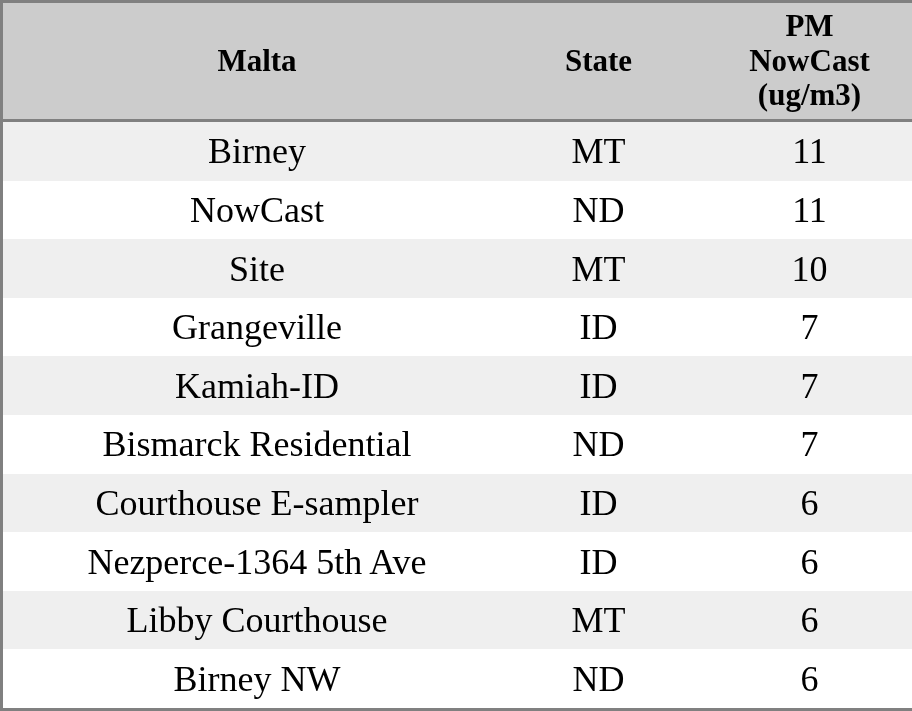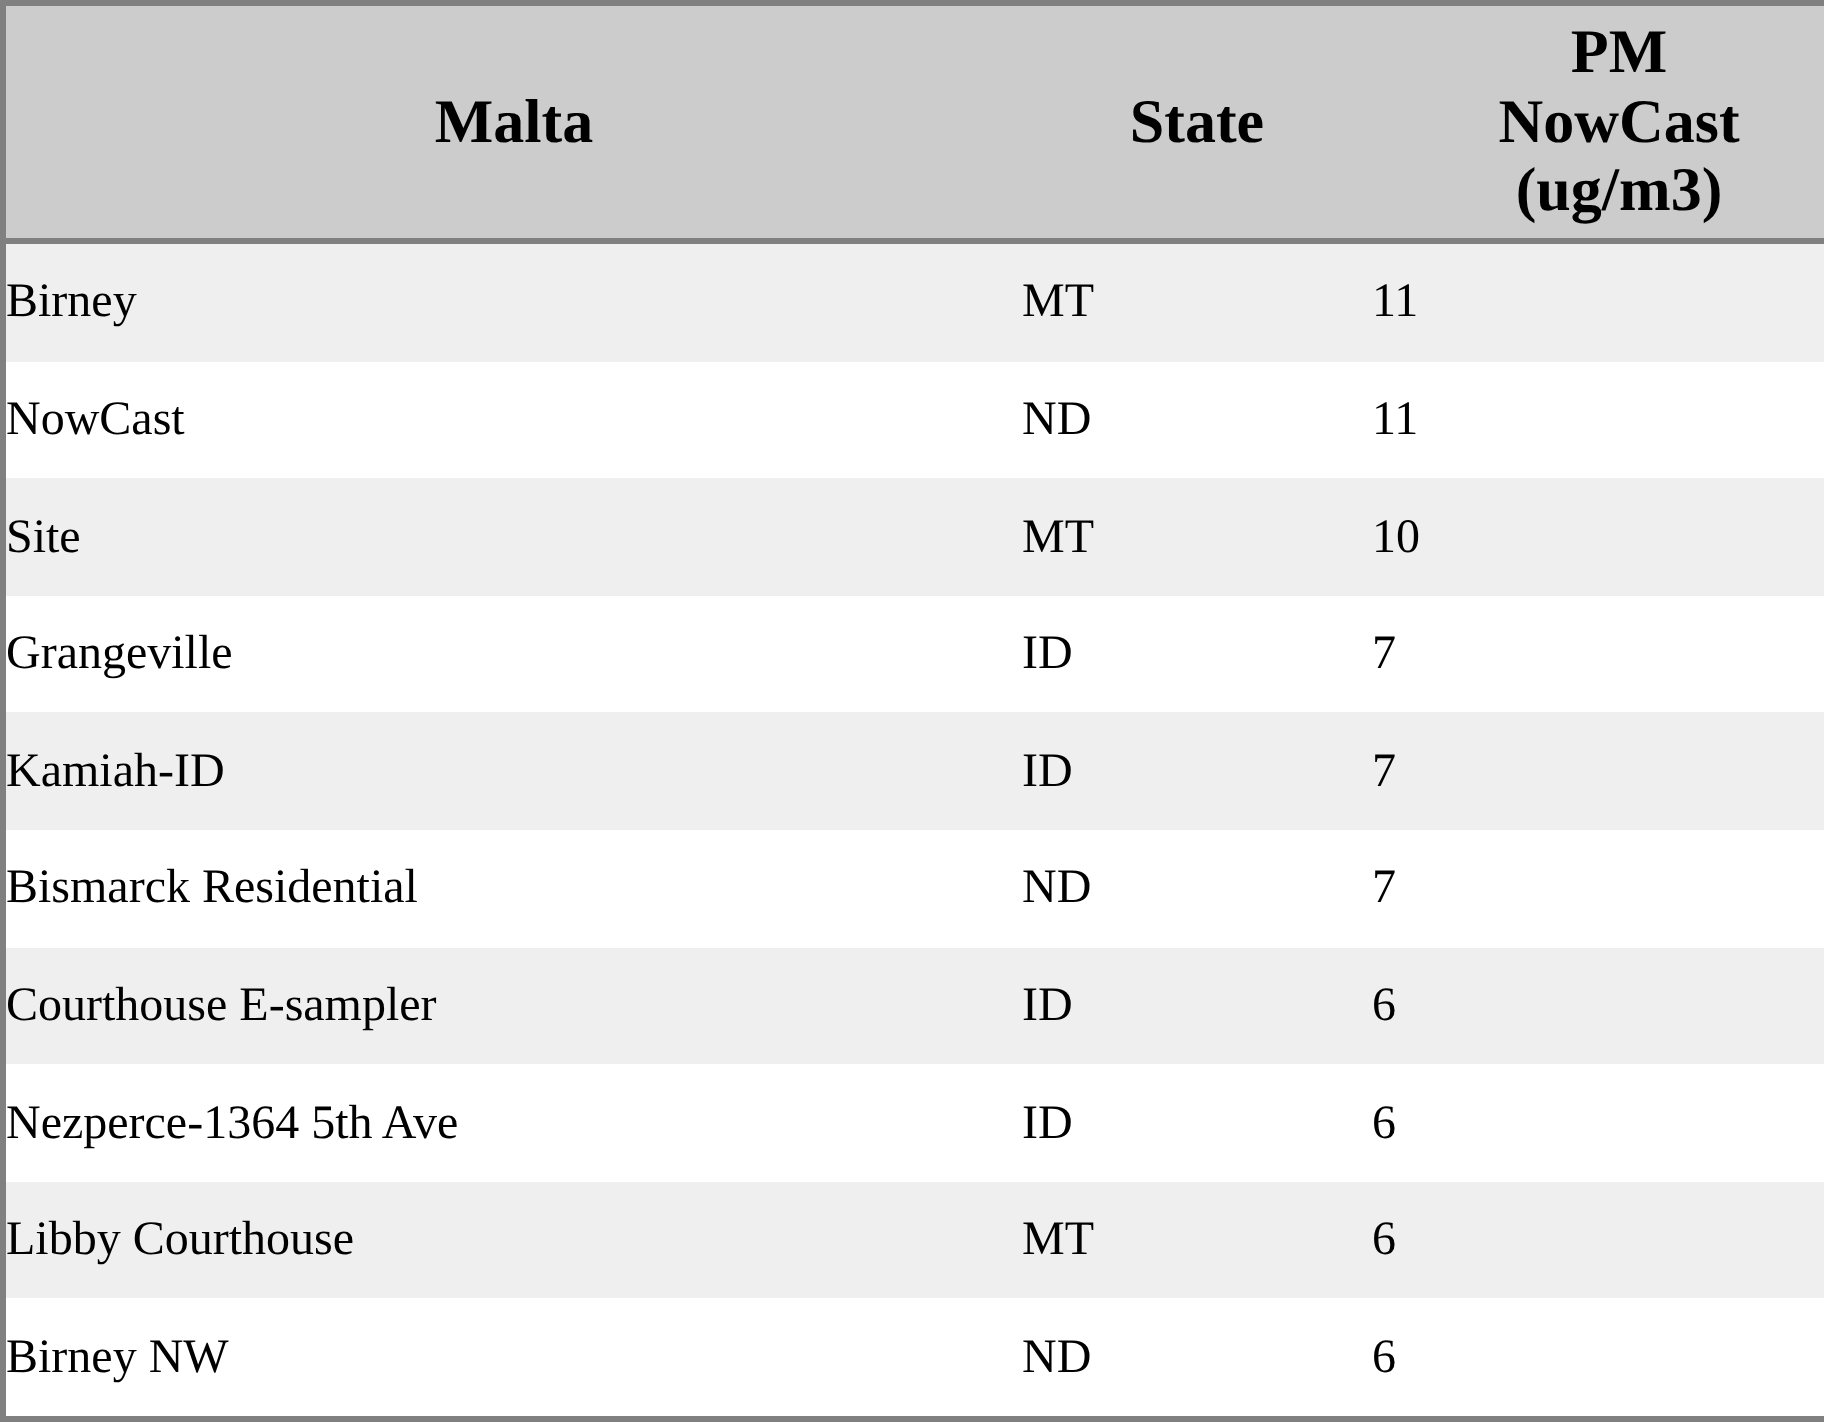--- a/index.html
+++ b/index.html
@@ -37,22 +37,23 @@
     padding: 6px 4px;
     border-bottom: 3px solid #808080;
     line-height: 1.12;
   }
   thead th.col-site { width: 500px; }
   thead th.col-state { width: 167px; }
   thead th.col-value { width: 239px; }
 
   tbody td {
     font-family: "Liberation Serif", serif;
-    font-size: 24px;
+    font-size: 36px;
     color: #000000;
+    text-align: center;
     vertical-align: middle;
     padding: 0;
     height: 58px;
     line-height: 58px;
     white-space: nowrap;
   }
   tbody tr.row-odd td {
     background: #efefef;
   }
   tbody tr.row-even td {

